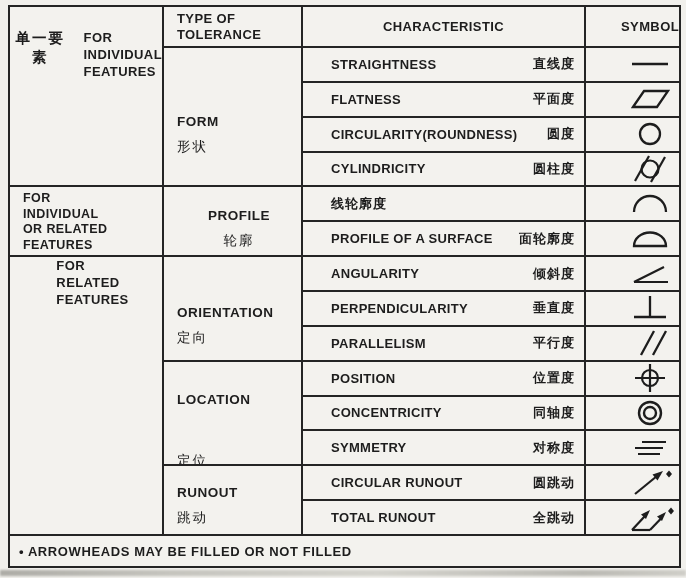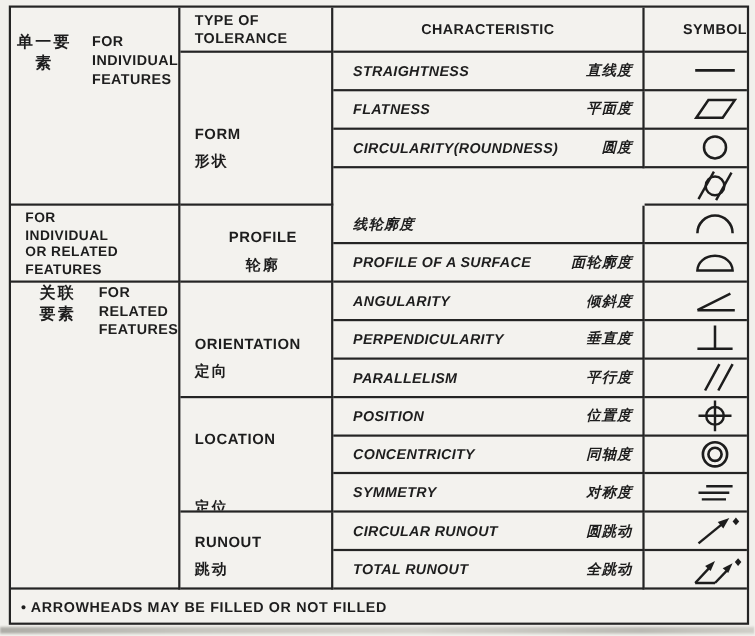--- a/index.html
+++ b/index.html
@@ -71,37 +71,36 @@
   .type-cell {
     grid-column: 2;
     flex-direction: column;
     justify-content: center;
     padding-left: 13px;
     padding-top: 36px;
     font-weight: bold;
     font-size: 13.5px;
     letter-spacing: 0.5px;
   }
-  .type-cell .zh { font-size: 13.5px; font-weight: 700; letter-spacing: 2px; margin-top: 9px; }
+  .type-cell .zh { font-size: 13.5px; font-weight: 400; letter-spacing: 2px; margin-top: 9px; }
   .type-form   { grid-row: 2 / 6; }
   .type-profile{ grid-row: 6 / 8; padding-top: 16px; align-items: center; }
   .type-orient { grid-row: 8 / 11; }
   .type-loc    { grid-row: 11 / 14; gap: 36px; }
   .type-runout { grid-row: 14 / 16; padding-top: 12px; }
 
   
   .char-cell {
     grid-column: 3;
     align-items: center;
     justify-content: space-between;
-    padding: 0 9px 0 18px;
+    padding: 0 9px 0 28px;
     font-weight: bold;
     font-size: 13px;
     letter-spacing: 0.3px;
-    font-style: italic;
   }
   .char-cell .zh { font-weight: 600; font-size: 13px; letter-spacing: 1px; }
 
   
   .sym-cell {
     grid-column: 4;
     align-items: center;
     justify-content: center;
   }
   .sym-cell svg { display: block; }
@@ -136,21 +135,20 @@
 INDIVIDUAL
 FEATURES</div>
   </div>
   <div class="cell feature-cell cellB">
     <div class="en-lines">FOR
 INDIVIDUAL
 OR RELATED
 FEATURES</div>
   </div>
   <div class="cell feature-cell cellC">
-    <div class="zh zh-indent">关联要素</div>
     <div class="en-lines">FOR
 RELATED
 FEATURES</div>
   </div>
 
   <div class="cell hdr hdr-type">TYPE OF
 TOLERANCE</div>
   <div class="cell hdr hdr-char">CHARACTERISTIC</div>
   <div class="cell hdr hdr-sym last-col">SYMBOL</div>
 
@@ -179,20 +177,24 @@
     <span>STRAIGHTNESS</span>
     <span class="zh">直线度</span>
   </div>
   <div class="cell char-cell" style="grid-row:3">
     <span>FLATNESS</span>
     <span class="zh">平面度</span>
   </div>
   <div class="cell char-cell" style="grid-row:4">
     <span>CIRCULARITY(ROUNDNESS)</span>
     <span class="zh">圆度</span>
+  </div>
+  <div class="cell char-cell" style="grid-row:5">
+    <span>CYLINDRICITY</span>
+    <span class="zh">圆柱度</span>
   </div>
   <div class="cell char-cell" style="grid-row:6">
     <span class="zh">线轮廓度</span>
   </div>
   <div class="cell char-cell" style="grid-row:7">
     <span>PROFILE OF A SURFACE</span>
     <span class="zh">面轮廓度</span>
   </div>
   <div class="cell char-cell" style="grid-row:8">
     <span>ANGULARITY</span>

